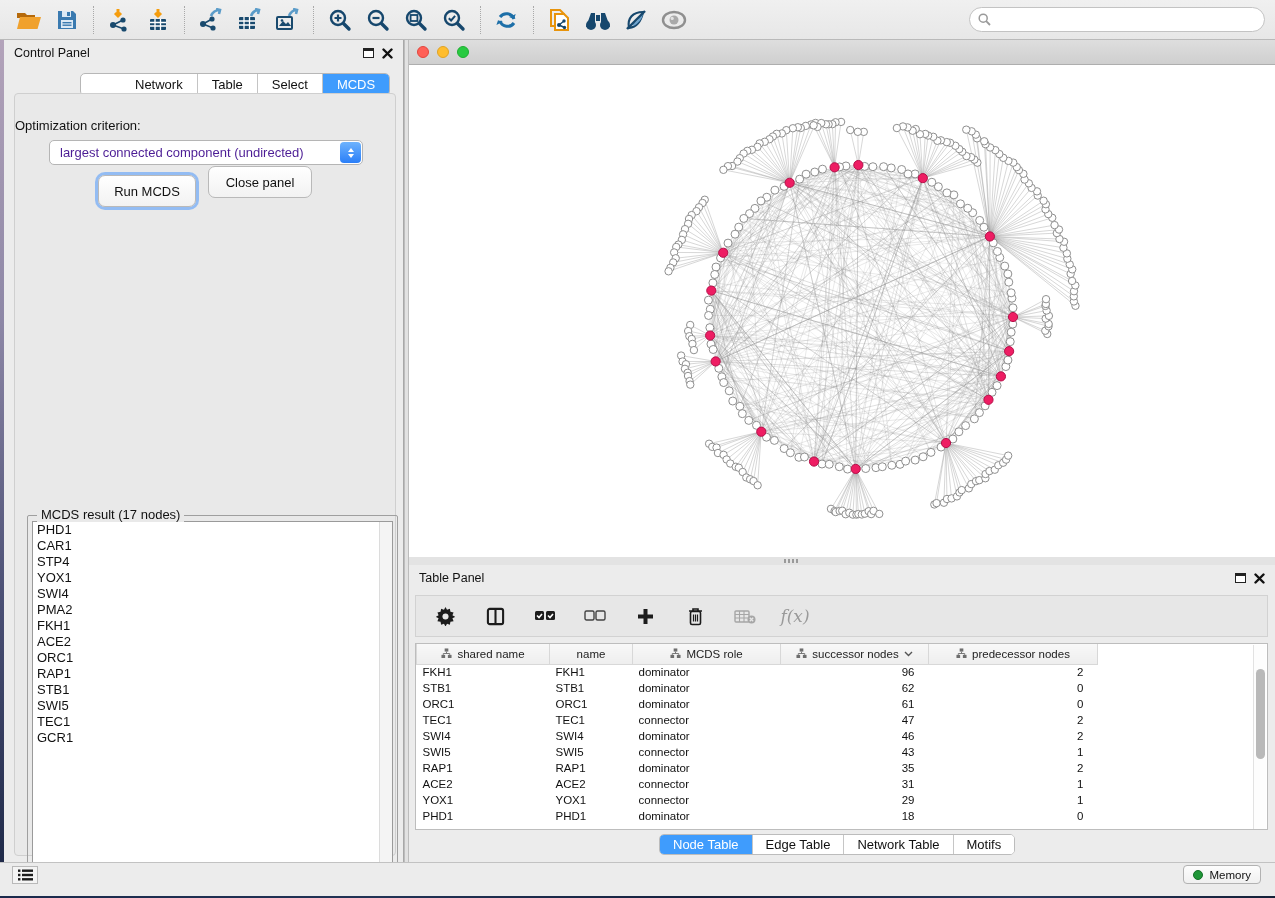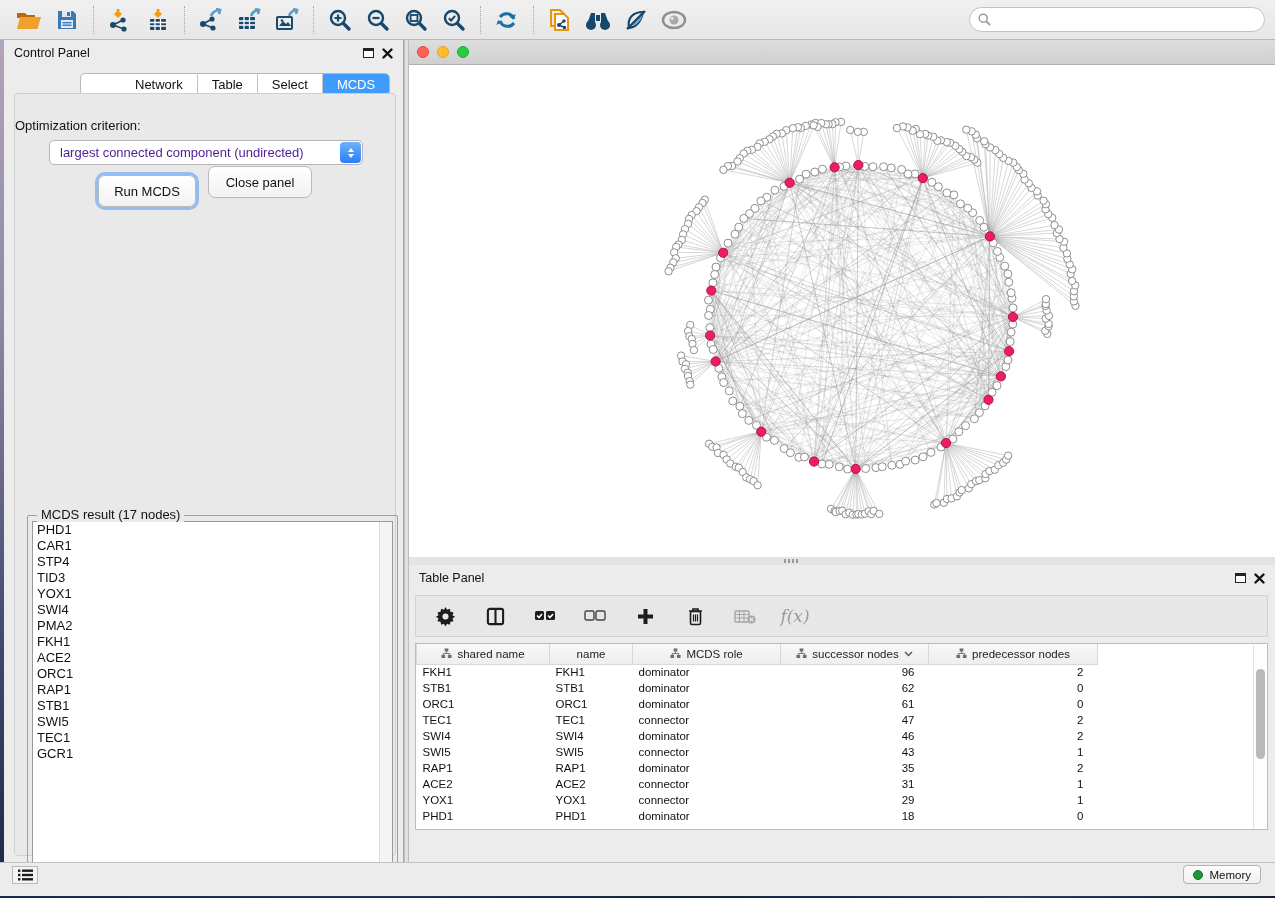--- a/index.html
+++ b/index.html
@@ -341,21 +341,20 @@
     <div class="mac-btn" id="run-btn">Run MCDS</div>
     <div class="mac-btn" id="closepanel-btn">Close panel</div>
     <div id="result-group">
       <div id="result-border"></div>
       <div id="result-legend">MCDS result (17 nodes)</div>
       <div id="result-list">
         <div id="result-items">
             <div class="mcds-item">PHD1</div>
             <div class="mcds-item">CAR1</div>
             <div class="mcds-item">STP4</div>
-            <div class="mcds-item">TID3</div>
             <div class="mcds-item">YOX1</div>
             <div class="mcds-item">SWI4</div>
             <div class="mcds-item">PMA2</div>
             <div class="mcds-item">FKH1</div>
             <div class="mcds-item">ACE2</div>
             <div class="mcds-item">ORC1</div>
             <div class="mcds-item">RAP1</div>
             <div class="mcds-item">STB1</div>
             <div class="mcds-item">SWI5</div>
             <div class="mcds-item">TEC1</div>
@@ -1577,20 +1576,26 @@
             <td class="num">18</td>
             <td class="num">0</td>
           </tr>
         </tbody>
     </table>
     <div id="table-vscroll">
       <div id="table-thumb"></div>
     </div>
   </div>
 
+  <div id="bottom-tabbar">
+    <div class="btab sel">Node Table</div>
+    <div class="btab">Edge Table</div>
+    <div class="btab">Network Table</div>
+    <div class="btab">Motifs</div>
+  </div>
 </div>
 
 <div id="status-bar" class="abs">
   <div id="tasks-btn">
     <span>
       <svg width="15" height="12" viewBox="0 0 15 12">
           <g fill="#1c1c1c">
             <rect x="0" y="0.5" width="2.4" height="2.4"></rect>
             <rect x="0" y="4.8" width="2.4" height="2.4"></rect>
             <rect x="0" y="9.1" width="2.4" height="2.4"></rect>

